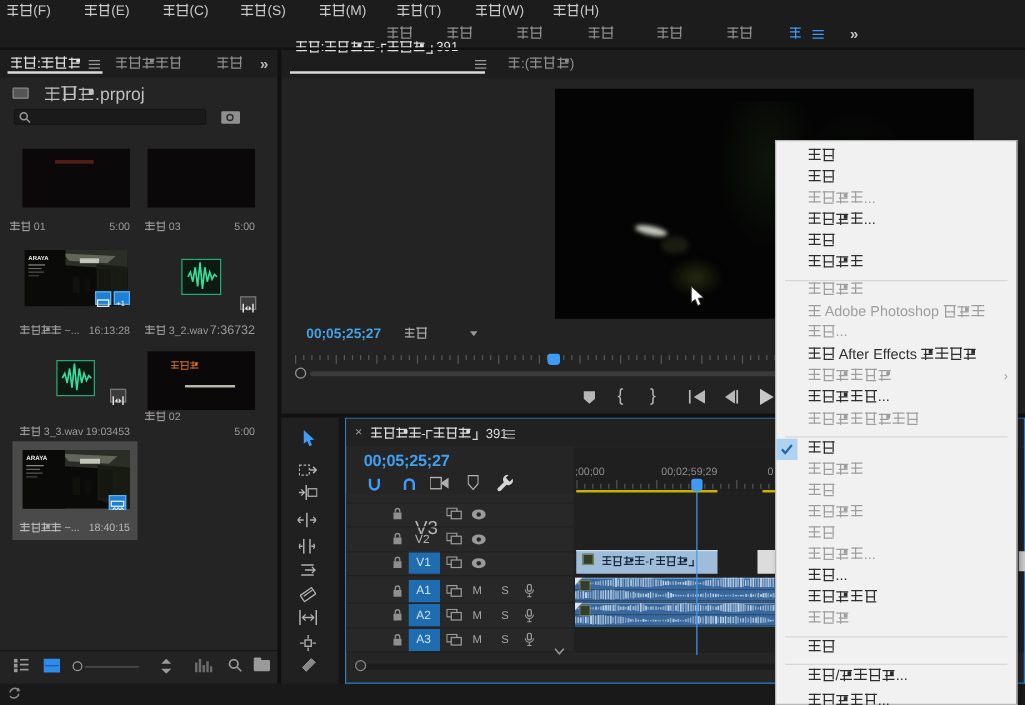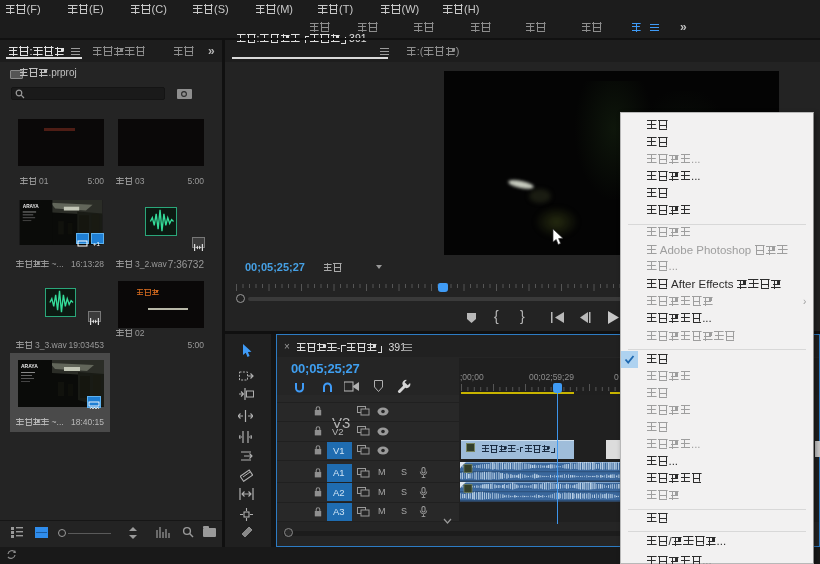--- a/index.html
+++ b/index.html
@@ -37,35 +37,35 @@
 <div class="tx" style="left:680px;top:20px;font-size:12px;color:#c0c0c0;font-weight:bold">»</div>
 <div class="ab" style="left:0;top:40px;width:222px;height:507px;background:#242424"></div>
 <div class="ab" style="left:0;top:40px;width:222px;height:22px;background:#1d1d1d"></div>
 <div class="tx" style="left:8px;top:45px;font-size:11px;color:#e2e2e2"><b class="h hA"></b><b class="h hB"></b>:<b class="h hA"></b><b class="h hB"></b><b class="h hC"></b></div>
 <div class="ab hb" style="left:71px;top:48px;color:#9a9a9a"></div>
 <div class="ab" style="left:6px;top:57px;width:76px;height:2px;background:#d9d9d9"></div>
 <div class="tx" style="left:92px;top:45px;font-size:11px;color:#8e8e8e"><b class="h hA"></b><b class="h hB"></b><b class="h hC"></b><b class="h hA"></b><b class="h hB"></b></div>
 <div class="tx" style="left:173px;top:45px;font-size:11px;color:#8e8e8e"><b class="h hA"></b><b class="h hB"></b></div>
 <div class="tx" style="left:208px;top:44px;font-size:12px;color:#b5b5b5;font-weight:bold">»</div>
 <div class="ab" style="left:10px;top:70px;width:13px;height:9px;border:1px solid #8a8a8a;border-radius:1px;background:#555"></div>
-<div class="tx" style="left:19px;top:67px;font-size:10px;color:#c0c0c0"><b class="h hA"></b><b class="h hB"></b><b class="h hC"></b>.prproj</div>
+<div class="tx" style="left:35px;top:67px;font-size:14px;color:#c0c0c0"><b class="h hA"></b><b class="h hB"></b><b class="h hC"></b>.prproj</div>
 <div class="ab" style="left:11px;top:87px;width:154px;height:13px;background:#1a1a1a;border:1px solid #141414;border-radius:2px"></div>
 <svg class="ab" style="left:15px;top:89px" width="10" height="10" viewBox="0 0 10 10">
     <circle cx="4" cy="4" r="2.8" fill="none" stroke="#9a9a9a" stroke-width="1.2"></circle>
     <line x1="6.2" y1="6.2" x2="9" y2="9" stroke="#9a9a9a" stroke-width="1.2"></line>
   </svg>
 <div class="ab" style="left:177px;top:89px;width:15px;height:10px;background:#8f8f8f;border-radius:1px"></div>
 <svg class="ab" style="left:179px;top:90px" width="11" height="8" viewBox="0 0 11 8">
     <circle cx="5" cy="4" r="2.4" fill="none" stroke="#2a2a2a" stroke-width="1.1"></circle>
   </svg>
 <div class="ab" style="left:18px;top:119px;width:86px;height:47px;background:#0a0808">
     <div style="position:absolute;left:26px;top:9px;width:31px;height:2.5px;background:#4e1d15"></div>
   </div>
 <div class="ab" style="left:118px;top:119px;width:86px;height:47px;background:#0a0808"></div>
-<div class="tx" style="left:20px;top:176px;font-size:8.5px;color:#9a9a9a"><b class="h hA"></b><b class="h hB"></b> 01</div>
+<div class="tx" style="left:8px;top:176px;font-size:8.5px;color:#9a9a9a"><b class="h hA"></b><b class="h hB"></b> 01</div>
 <div class="tx" style="left:104px;top:176px;font-size:8.5px;color:#9a9a9a;transform:translateX(-100%)">5:00</div>
 <div class="tx" style="left:116px;top:176px;font-size:8.5px;color:#9a9a9a"><b class="h hA"></b><b class="h hB"></b> 03</div>
 <div class="tx" style="left:204px;top:176px;font-size:8.5px;color:#9a9a9a;transform:translateX(-100%)">5:00</div>
 <svg class="ab" style="left:18px;top:200px" width="86" height="45" viewBox="0 0 86 47">
 <rect width="86" height="47" fill="#0a0b09"></rect>
 <polygon points="20,0 86,0 86,16 34,13" fill="#2b2d27"></polygon>
 <polygon points="32,3 76,5 69,11 37,9" fill="#62665a"></polygon>
 <rect x="46" y="7" width="16" height="4" fill="#c2c6b6"></rect>
 <polygon points="60,12 86,14 86,47 60,40" fill="#191b15"></polygon>
 <rect x="62" y="16" width="10" height="22" fill="#15160f"></rect>

